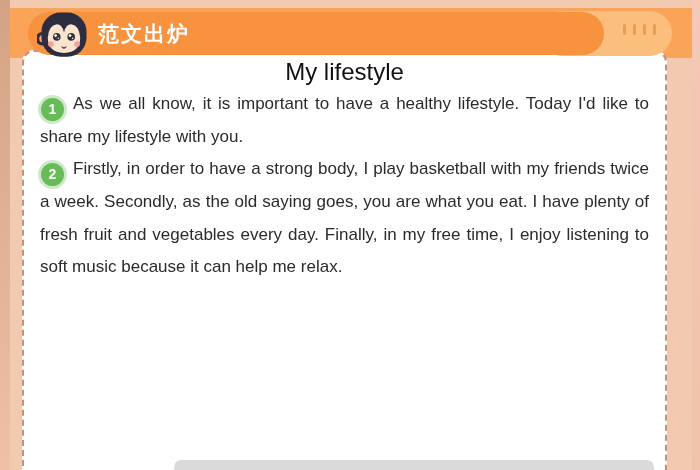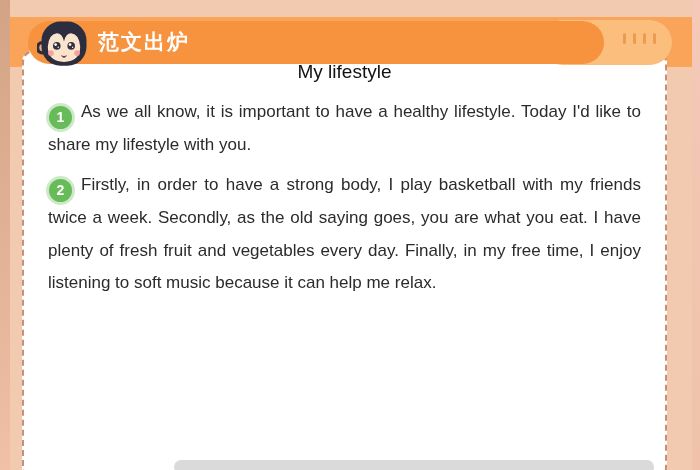--- a/index.html
+++ b/index.html
@@ -30,23 +30,22 @@
   }
   .edge-left{
     position:absolute;left:0;top:0;width:10px;height:470px;
     background:linear-gradient(to bottom,var(--c-left_edge_top),var(--c-left_edge_bottom));
   }
   .edge-right{
     position:absolute;right:0;top:0;width:8px;height:470px;
     background:linear-gradient(to bottom,var(--c-right_edge),#EFC2A9);
   }
   .header{
-    position:absolute;left:10px;top:17px;width:682px;height:50px;
+    position:absolute;left:10px;top:8px;width:682px;height:50px;
     background:var(--c-header_band);
-    font-family:Liberation Serif, serif;
   }
   .pill-light{
     position:absolute;left:530px;top:3px;width:132px;height:45px;
     border-radius:23px;background:var(--c-header_pill_light);z-index:1;
   }
   .ticks{
     position:absolute;right:16px;top:13px;display:flex;gap:7px;
   }
   .tick{
     width:3px;height:11px;border-radius:2px;background:var(--c-tick);opacity:.85;
@@ -64,24 +63,24 @@
   }
   .card{
     position:absolute;left:22px;top:50px;width:645px;height:430px;
     background:var(--c-card_bg);
     border:2px dashed var(--c-card_border);
     border-radius:12px;
     padding:4px 16px 0 16px;
     overflow:hidden;
   }
   .essay-title{
-    text-align:center;font-size:19px;line-height:32px;color:#111111;
+    text-align:center;font-size:24px;line-height:32px;color:#111111;
   }
   .para{
-    margin:8px;font-size:17px;line-height:32.5px;text-align:justify;
+    margin:0;font-size:17px;line-height:32.5px;text-align:justify;
     color:var(--c-text);
   }
   .ptext{white-space:pre-wrap;}
   .badge{
     display:inline-flex;align-items:center;justify-content:center;
     width:23px;height:23px;border-radius:50%;
     background:var(--c-badge_green);
     box-shadow:0 0 0 3px var(--c-badge_ring);
     color:#fff;font-size:14px;font-weight:bold;
     margin-right:9px;margin-left:1px;vertical-align:-5px;

